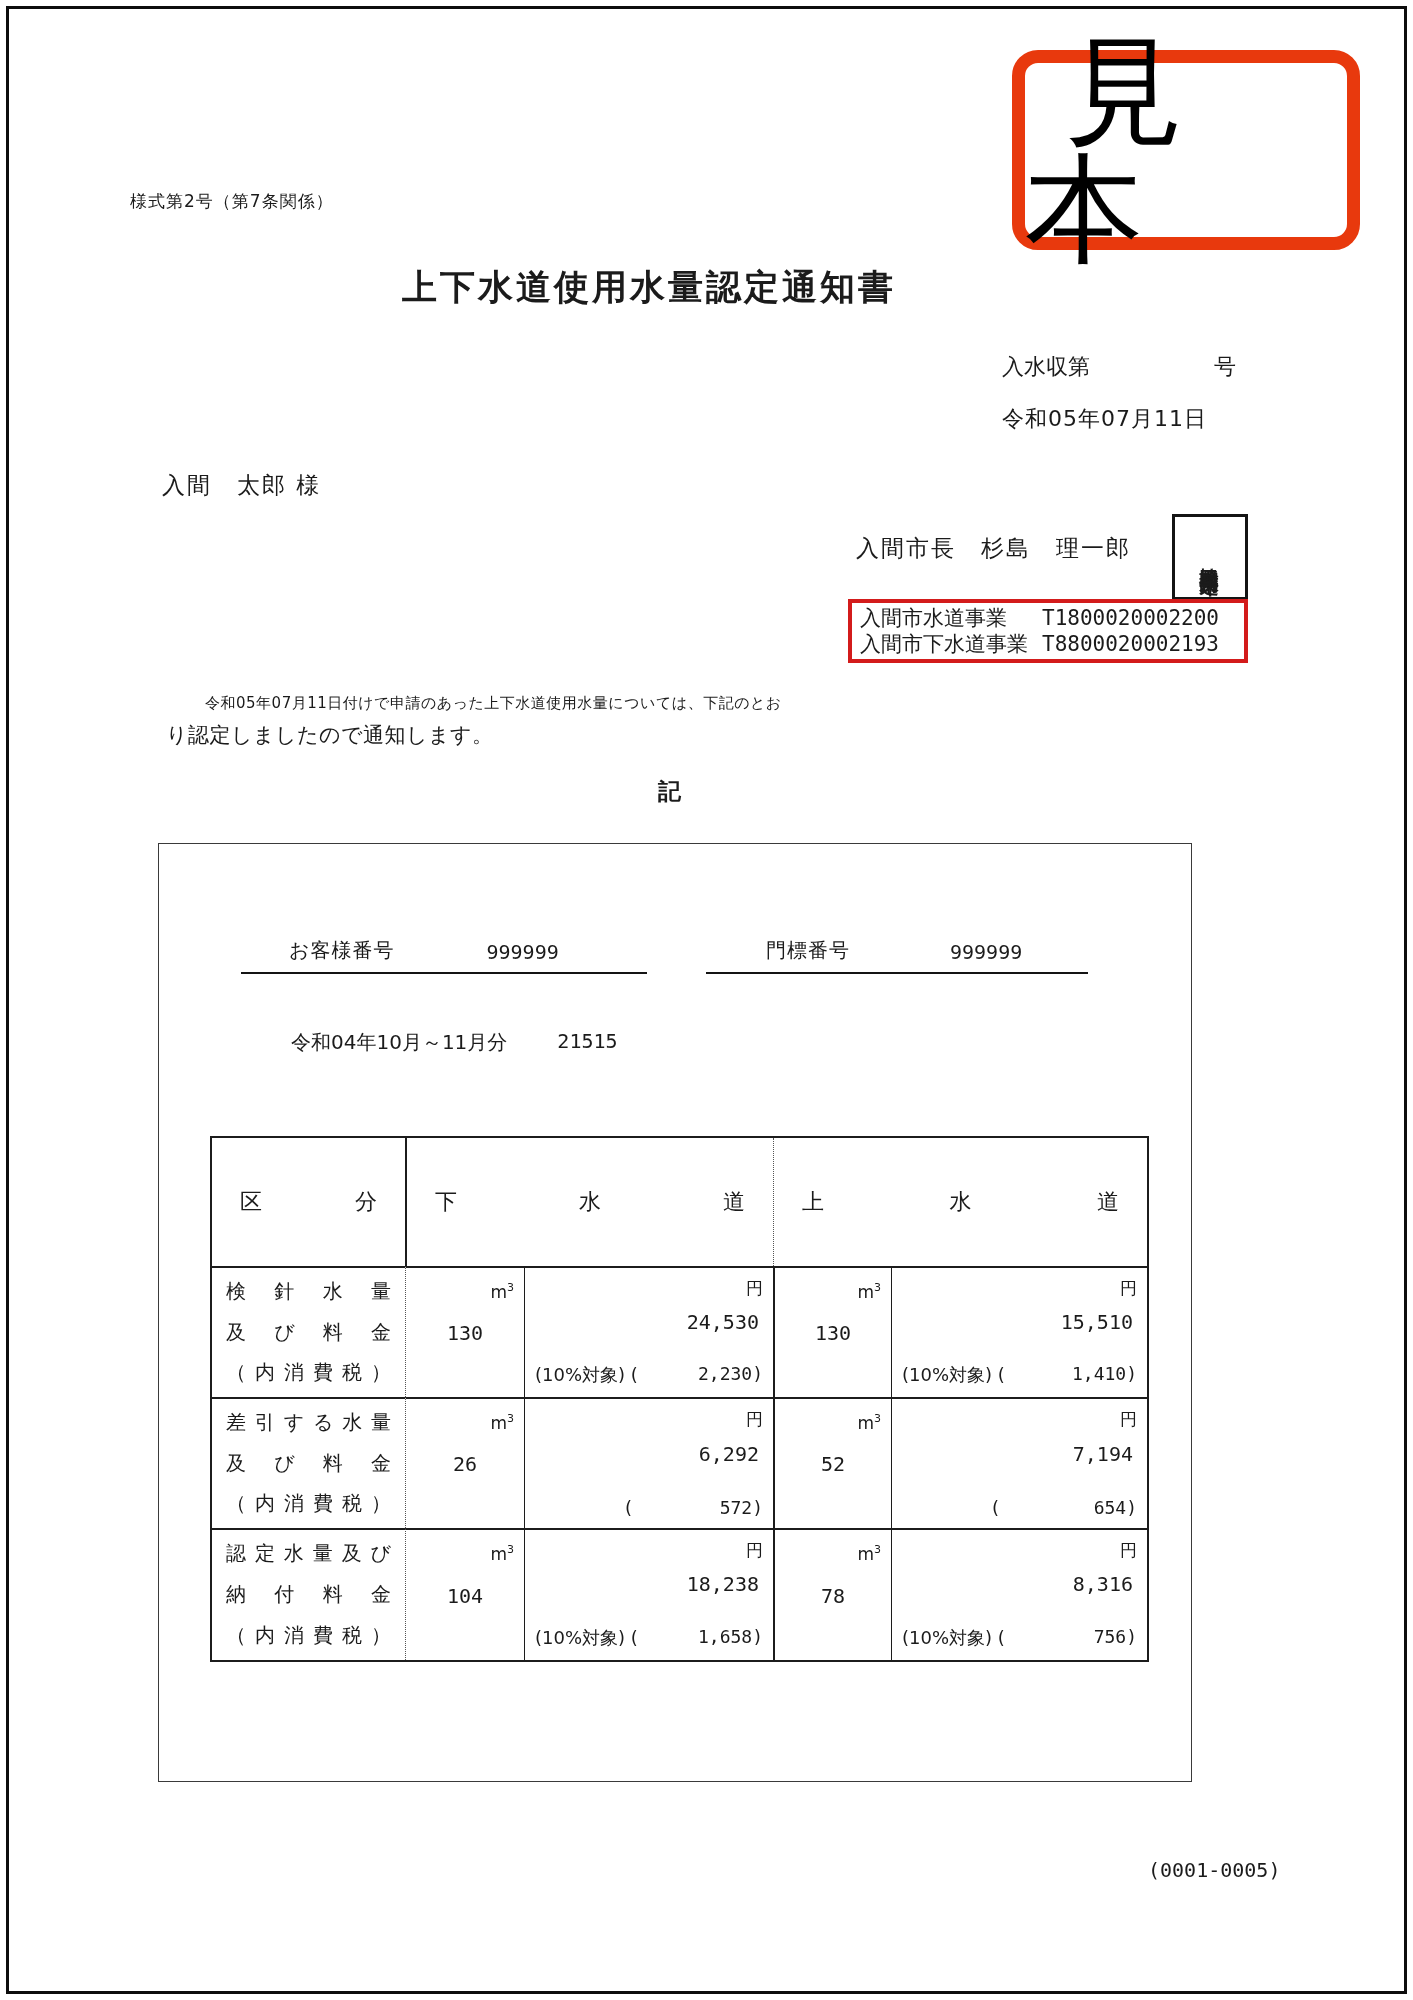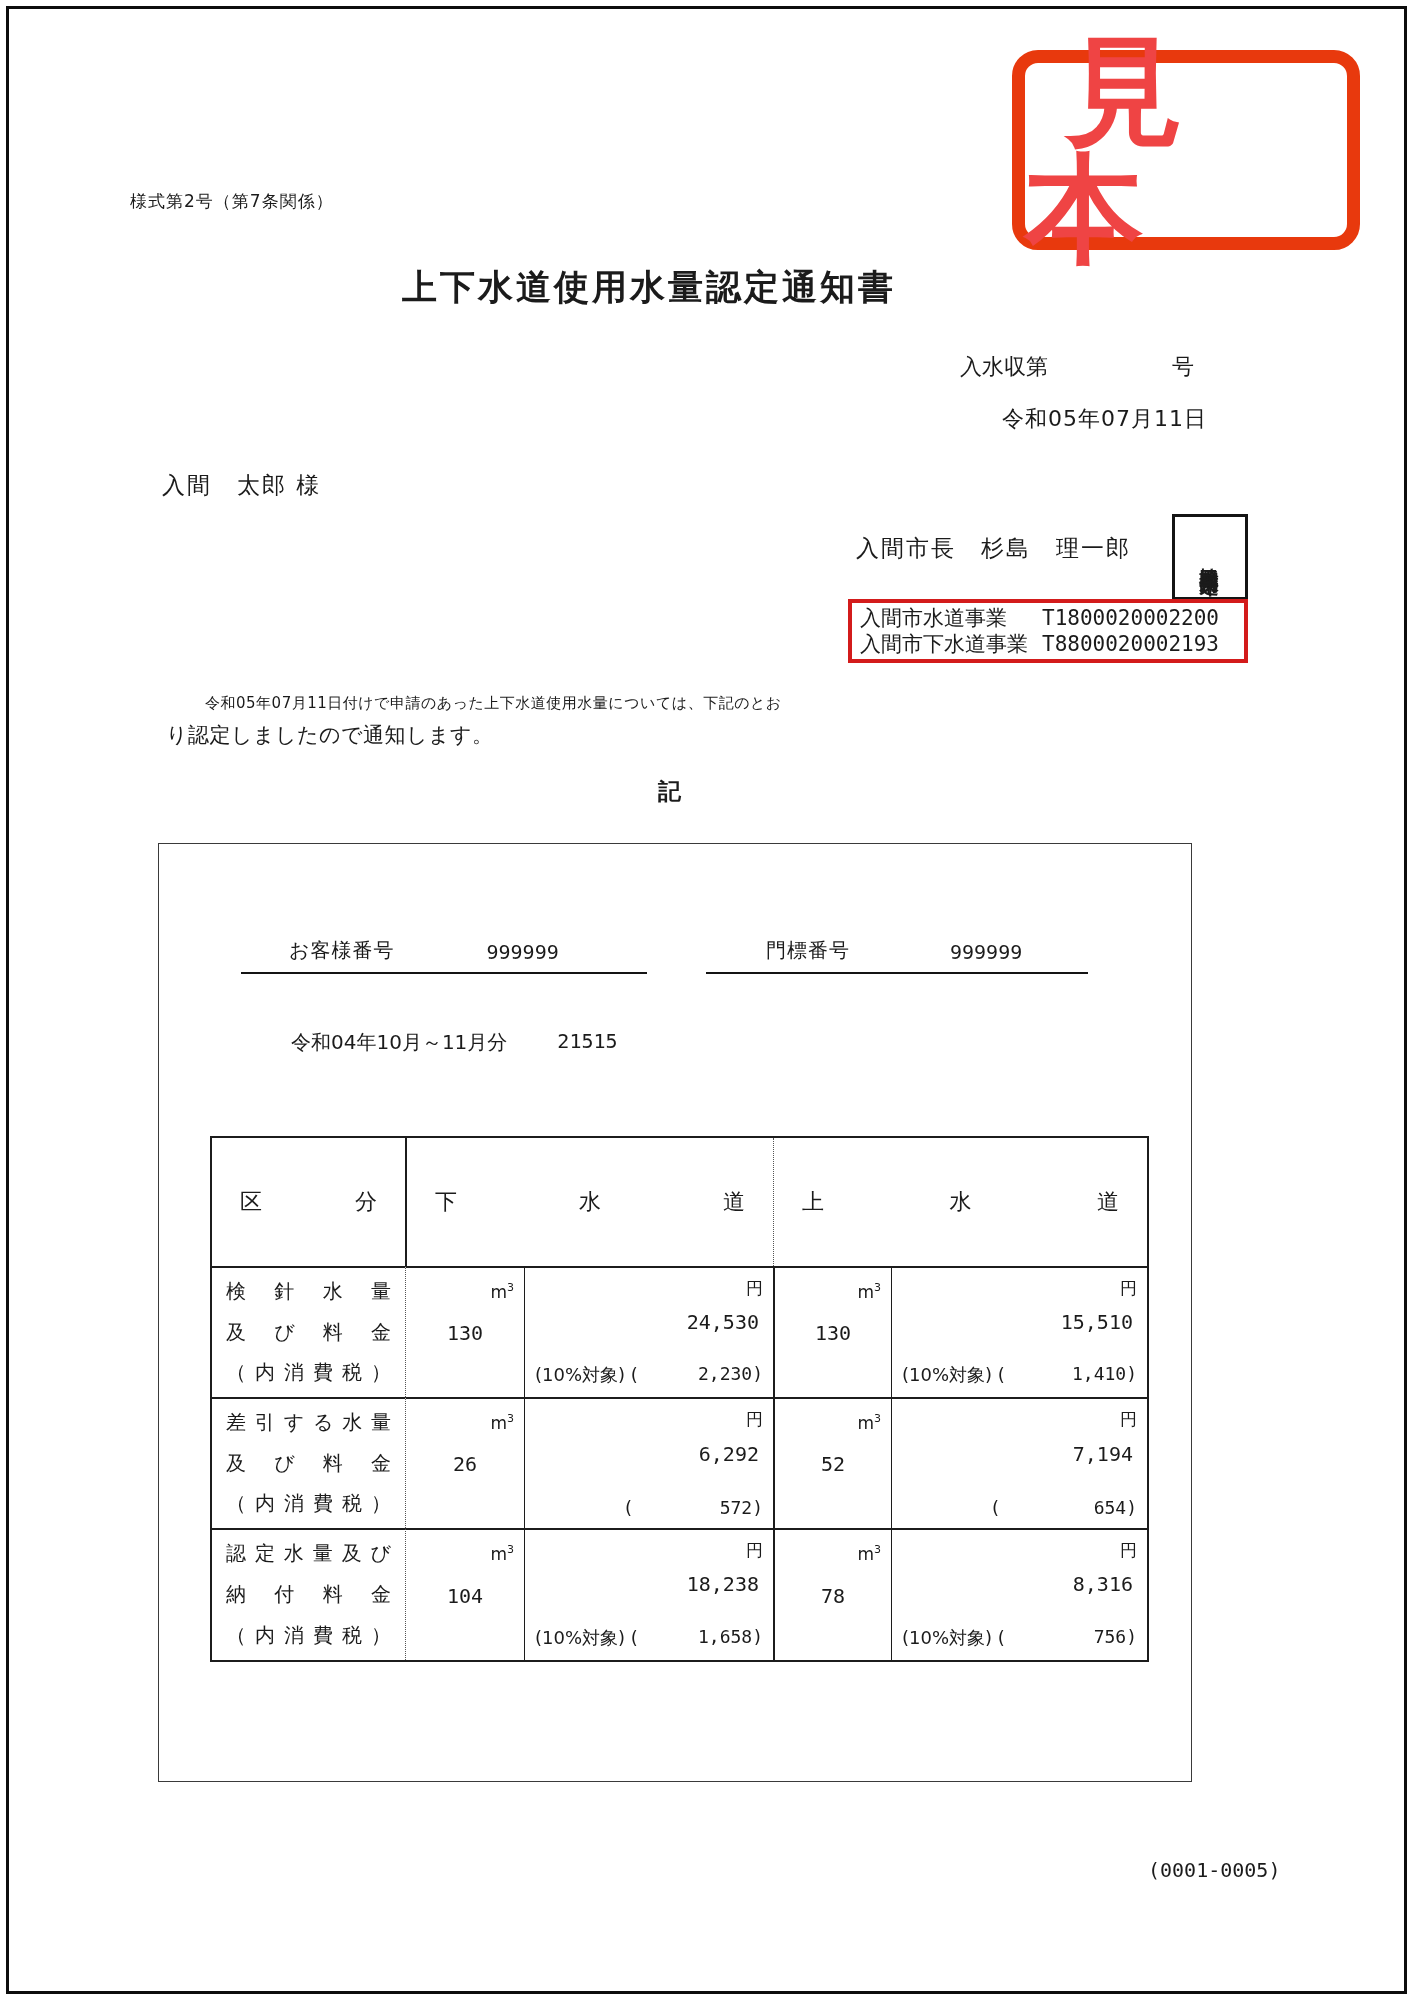--- a/index.html
+++ b/index.html
@@ -5,26 +5,26 @@
   * { margin:0; padding:0; box-sizing:border-box; }
   body { background:#e9e9e9; font-family:"DejaVu Sans","Liberation Sans",sans-serif; color:#1b1b1b; }
   .page { position:relative; width:1413px; height:2000px; background:#ffffff; margin:0 auto; overflow:hidden; }
   .page-border { position:absolute; inset:6px; border:3px solid #0d0d0d; pointer-events:none; }
   .abs { position:absolute; }
 
   .form-code { left:130px; top:190px; font-size:17px; letter-spacing:1px; }
 
   .sample-stamp { left:1012px; top:50px; width:348px; height:200px; border:13px solid #e8390d; border-radius:26px;
                   display:flex; align-items:center; justify-content:center; }
-  .sample-stamp .glyphs { font-family:"DejaVu Serif","Liberation Serif",serif; font-weight:bold; color:#ef4444;
+  .sample-stamp .glyphs { font-family:"DejaVu Serif","Liberation Serif",serif; font-weight:normal; color:#000000;
                   font-size:118px; letter-spacing:46px; text-indent:40px; line-height:1; }
 
   .doc-title { left:402px; top:264px; font-size:35px; font-weight:bold; letter-spacing:3px; }
 
-  .receipt-line { left:960px; top:352px; width:234px; display:flex; justify-content:space-between; font-size:22px; }
+  .receipt-line { left:1002px; top:352px; width:234px; display:flex; justify-content:space-between; font-size:22px; }
   .date-line { left:1002px; top:404px; font-size:22px; letter-spacing:1px; }
 
   .addressee { left:162px; top:470px; font-size:23px; letter-spacing:2px; }
   .mayor-line { left:856px; top:533px; font-size:23px; letter-spacing:2px; }
 
   .seal { left:1172px; top:514px; width:76px; height:86px; border:3px solid #141414; padding:2px 1px;
           display:flex; align-items:center; justify-content:center; overflow:hidden; }
   .seal .seal-text { writing-mode:vertical-rl; font-size:19px; line-height:22px; letter-spacing:1px; font-weight:bold; }
 
   .reg-box { left:848px; top:599px; width:400px; height:64px; border:4px solid #d31b1b; padding:3px 8px;

